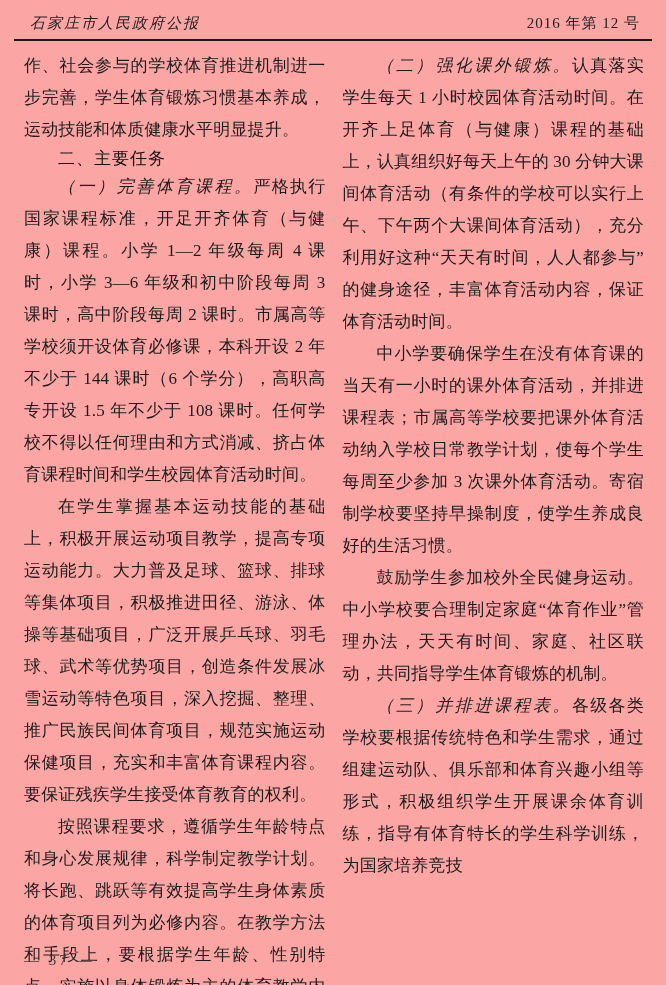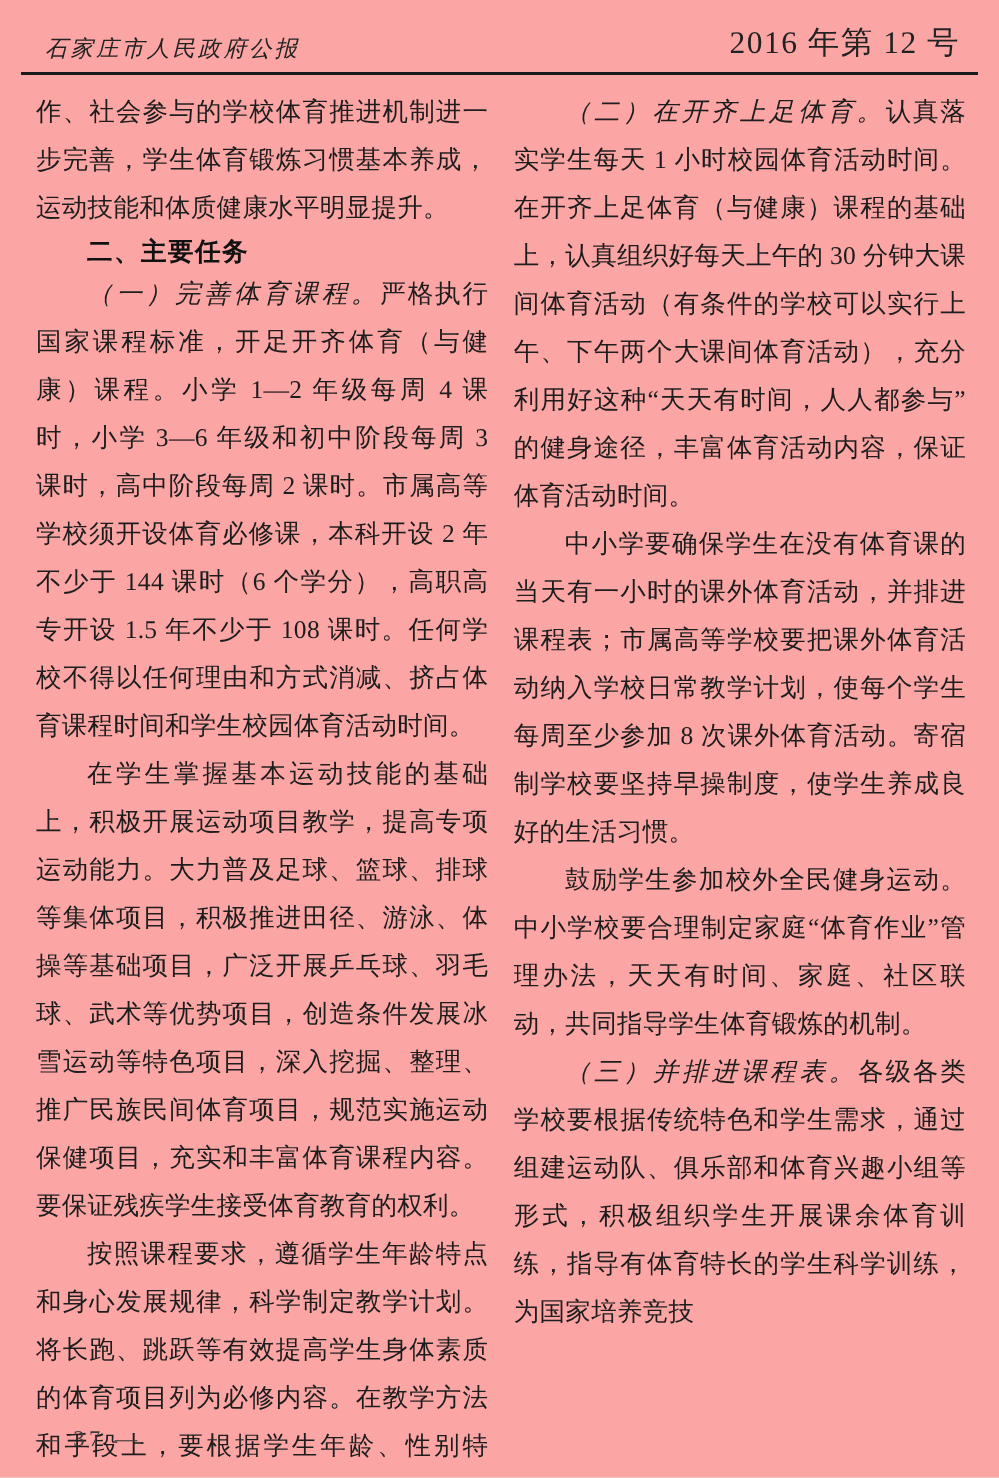--- a/index.html
+++ b/index.html
@@ -26,21 +26,21 @@
     align-items: flex-end;
     padding: 4px 4px 6px 6px;
   }
   .gazette-title {
     font-size: 15px;
     font-style: italic;
     letter-spacing: 2px;
     color: #222;
   }
   .issue-label {
-    font-size: 21px;
+    font-size: 15px;
     letter-spacing: 1px;
     color: #222;
   }
   .header-rule {
     height: 0;
     border-bottom: 2px solid #1a1a1a;
     margin: 0 -8px 0 -10px;
   }
   
   .columns {
@@ -61,21 +61,21 @@
     text-indent: 2em;
     letter-spacing: 0.2px;
   }
   .col p.noindent {
     text-indent: 0;
   }
   .section-heading {
     margin: 0;
     font-family: "Liberation Sans", "DejaVu Sans", sans-serif;
     font-size: 17px;
-    font-weight: 700;
+    font-weight: 400;
     line-height: 25px;
     text-indent: 2em;
     letter-spacing: 1px;
     color: #111;
   }
   .kai-lead {
     font-style: italic;
     letter-spacing: 1.5px;
   }
   
@@ -108,22 +108,22 @@
     <section class="col">
       <p class="noindent">作、社会参与的学校体育推进机制进一步完善，学生体育锻炼习惯基本养成，运动技能和体质健康水平明显提升。</p>
       <h2 class="section-heading">二、主要任务</h2>
       <p><span class="kai-lead">（一）完善体育课程。</span><span>严格执行国家课程标准，开足开齐体育（与健康）课程。小学 1—2 年级每周 4 课时，小学 3—6 年级和初中阶段每周 3 课时，高中阶段每周 2 课时。市属高等学校须开设体育必修课，本科开设 2 年不少于 144 课时（6 个学分），高职高专开设 1.5 年不少于 108 课时。任何学校不得以任何理由和方式消减、挤占体育课程时间和学生校园体育活动时间。</span></p>
       <p>在学生掌握基本运动技能的基础上，积极开展运动项目教学，提高专项运动能力。大力普及足球、篮球、排球等集体项目，积极推进田径、游泳、体操等基础项目，广泛开展乒乓球、羽毛球、武术等优势项目，创造条件发展冰雪运动等特色项目，深入挖掘、整理、推广民族民间体育项目，规范实施运动保健项目，充实和丰富体育课程内容。要保证残疾学生接受体育教育的权利。</p>
       <p>按照课程要求，遵循学生年龄特点和身心发展规律，科学制定教学计划。将长跑、跳跃等有效提高学生身体素质的体育项目列为必修内容。在教学方法和手段上，要根据学生年龄、性别特点，实施以身体锻炼为主的体育教学内容，使学生正确掌握锻炼身体的基本方法和基本技能，提高学生的体育意识、健身运动能力和体育运动欣赏水平，促进学生全面发展。</p>
       <p>注重体育课程特色建设，提高体育课吸引力，创新教学方法，使各种练习符合学生的身心发展规律。体育课应增加趣味</p>
     </section>
 
     <section class="col">
-      <p><span class="kai-lead">（二）在开齐上足体育。</span><span>认真落实学生每天 1 小时校园体育活动时间。在开齐上足体育（与健康）课程的基础上，认真组织好每天上午的 30 分钟大课间体育活动（有条件的学校可以实行上午、下午两个大课间体育活动），充分利用好这种“天天有时间，人人都参与”的健身途径，丰富体育活动内容，保证体育活动时间。</span></p>
-      <p>中小学要确保学生在没有体育课的当天有一小时的课外体育活动，并排进课程表；市属高等学校要把课外体育活动纳入学校日常教学计划，使每个学生每周至少参加 8 次课外体育活动。寄宿制学校要坚持早操制度，使学生养成良好的生活习惯。</p>
+      <p><span class="kai-lead">（二）强化课外锻炼。</span><span>认真落实学生每天 1 小时校园体育活动时间。在开齐上足体育（与健康）课程的基础上，认真组织好每天上午的 30 分钟大课间体育活动（有条件的学校可以实行上午、下午两个大课间体育活动），充分利用好这种“天天有时间，人人都参与”的健身途径，丰富体育活动内容，保证体育活动时间。</span></p>
+      <p>中小学要确保学生在没有体育课的当天有一小时的课外体育活动，并排进课程表；市属高等学校要把课外体育活动纳入学校日常教学计划，使每个学生每周至少参加 3 次课外体育活动。寄宿制学校要坚持早操制度，使学生养成良好的生活习惯。</p>
       <p>鼓励学生参加校外全民健身运动。中小学校要合理制定家庭“体育作业”管理办法，天天有时间、家庭、社区联动，共同指导学生体育锻炼的机制。</p>
       <p><span class="kai-lead">（三）并排进课程表。</span><span>各级各类学校要根据传统特色和学生需求，通过组建运动队、俱乐部和体育兴趣小组等形式，积极组织学生开展课余体育训练，指导有体育特长的学生科学训练，为国家培养竞技</span></p>
     </section>
 
   </main>
 
   <footer class="page-footer">
     <span class="page-number">— 37 —</span>
   </footer>
 

